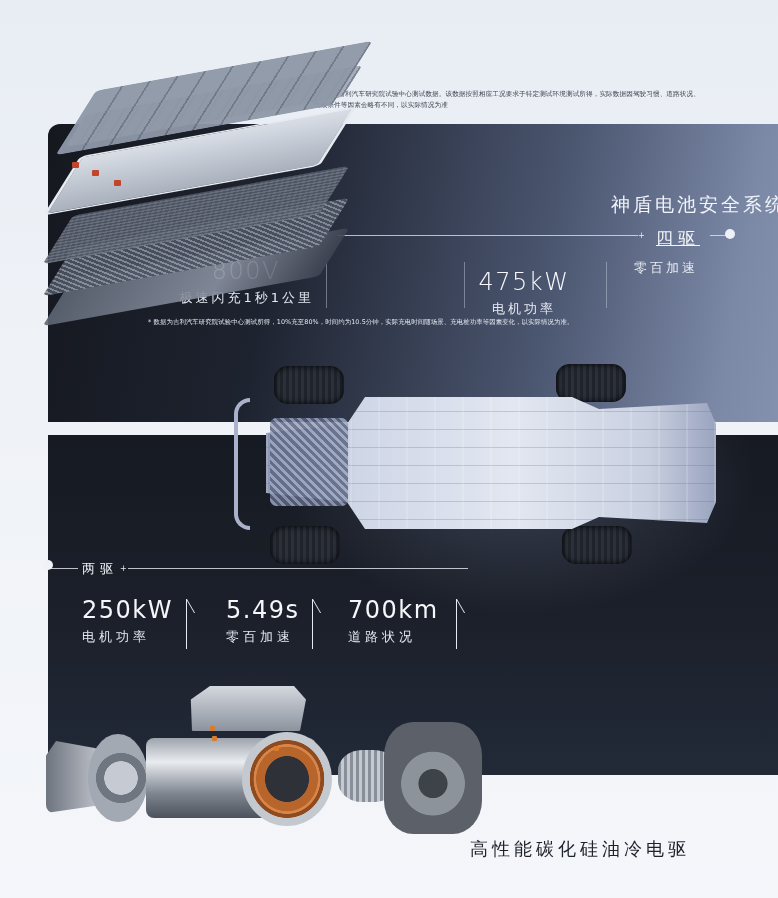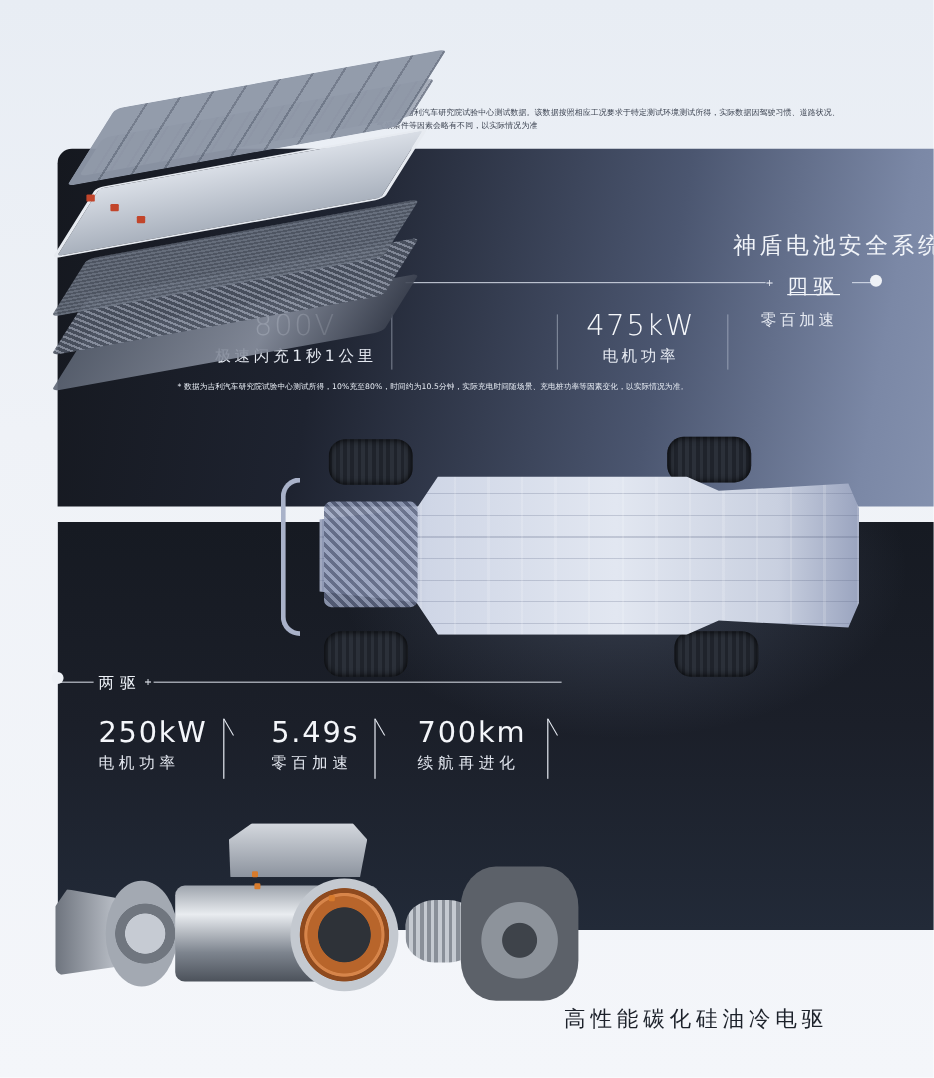--- a/index.html
+++ b/index.html
@@ -142,21 +142,21 @@
     <div class="awd-line-right"></div>
   </div>
 
   <div class="stats-top">
     <div class="stat-top" style="left:0; width:170px; text-align:right;">
       <div class="val" style="padding-right:34px;">800V</div>
       <div class="lbl">极速闪充1秒1公里</div>
     </div>
     <div class="vdiv" style="left:182px;"></div>
     <div class="vdiv" style="left:320px;"></div>
-    <div class="stat-top" style="left:330px; width:120px;">
+    <div class="stat-top" style="left:320px; width:120px;margin-top:11px;">
       <div class="val">475kW</div>
       <div class="lbl">电机功率</div>
     </div>
     <div class="vdiv" style="left:462px;"></div>
     <div class="stat-top" style="left:468px; width:108px;">
       <div class="lbl">零百加速</div>
     </div>
   </div>
 
   <div class="note-mid">* 数据为吉利汽车研究院试验中心测试所得，10%充至80%，时间约为10.5分钟，实际充电时间随场景、充电桩功率等因素变化，以实际情况为准。</div>
@@ -181,21 +181,21 @@
 
     <div class="stat-bot" style="left:144px;">
       <div class="val">5.49s</div>
       <div class="lbl">零百加速</div>
     </div>
     <div class="arrow-line" style="left:230px;"></div>
     <div class="arrow-head" style="left:230px;"></div>
 
     <div class="stat-bot" style="left:266px;">
       <div class="val">700km</div>
-      <div class="lbl">续航再进化</div>
+      <div class="lbl">道路状况</div>
     </div>
     <div class="arrow-line" style="left:374px;"></div>
     <div class="arrow-head" style="left:374px;"></div>
   </div>
 </div>
 <div class="notch" style="left:43px; top:560px;"></div>
 
 <div class="battery">
   <div class="layer l6"></div>
   <div class="layer l5"></div>

